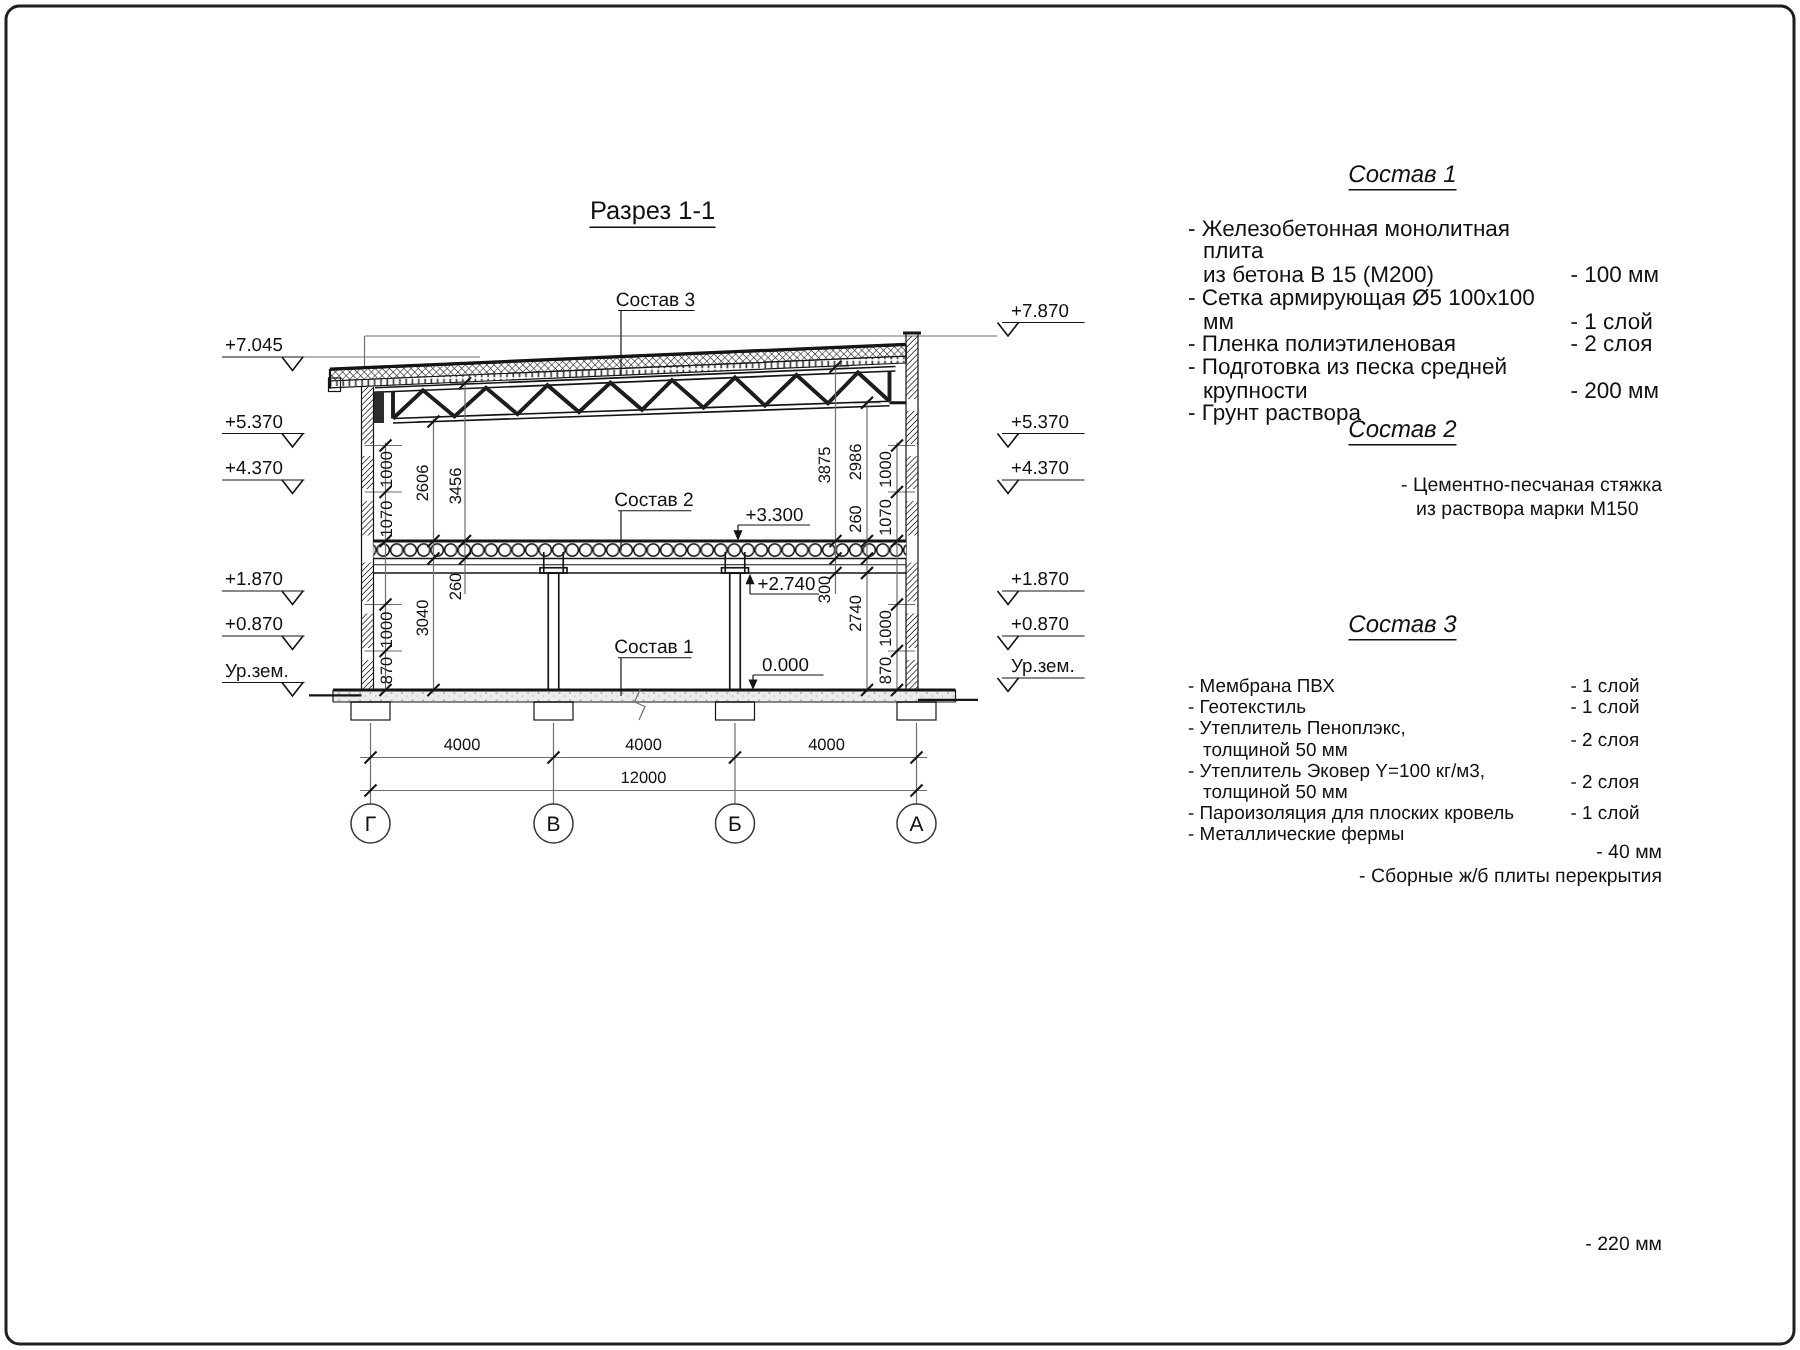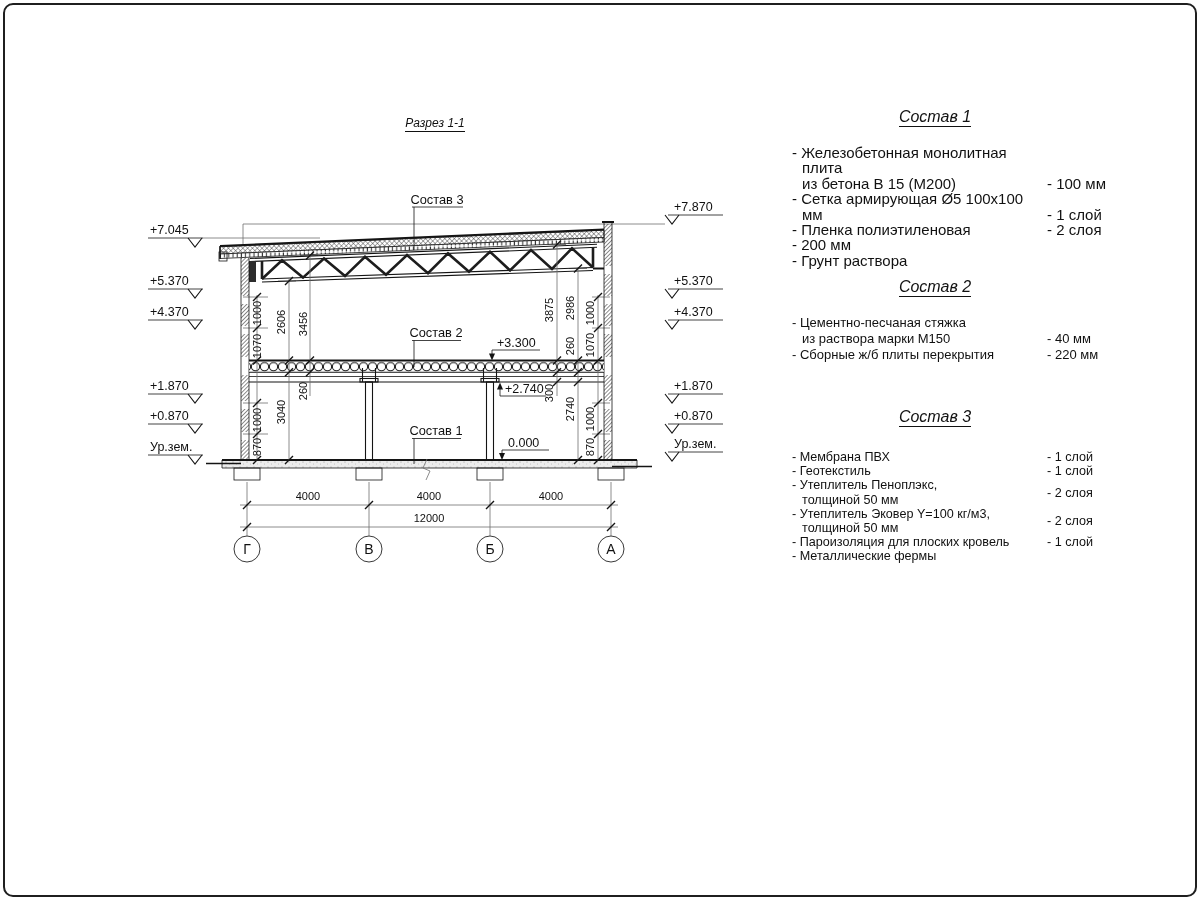--- a/index.html
+++ b/index.html
@@ -1,33 +1,33 @@
 <!DOCTYPE html>
 <html><head>
 <meta charset="utf-8">
 <style>
   html,body{margin:0;padding:0;background:#fff;}
   .canvas{position:relative;width:1200px;height:900px;background:#fff;overflow:hidden;
           font-family:"Liberation Sans",sans-serif;color:#111;}
   .frame{position:absolute;inset:3px;border:2px solid #1f1f1f;border-radius:10px;pointer-events:none;}
-  .title{position:absolute;left:350px;top:116px;width:170px;text-align:center;
-         font-style:italic;font-size:12px;}
+  .title{position:absolute;left:350px;top:131px;width:170px;text-align:center;
+         font-size:17px;}
   .title span{border-bottom:1.6px solid #111;padding-bottom:1px;}
   svg.draw{position:absolute;left:0;top:0;}
   
   .sec{position:absolute;left:792px;width:316px;}
   .sec .hd{width:286px;text-align:center;font-style:italic;font-size:16px;}
   .sec .hd span{border-bottom:1.4px solid #111;padding-bottom:1px;}
   .items{margin-top:19px;}
   .sec3 .items{margin-top:24px;}
   .li{display:flex;align-items:flex-end;}
   .li .nm{flex:0 0 245px;white-space:pre-line;padding-left:10px;text-indent:-10px;}
   .li .val{white-space:nowrap;}
   .lh1 .li{line-height:15.4px;font-size:15px;}
-  .lh2 .li{line-height:16.2px;font-size:13px;}
+  .lh2 .li{line-height:16.2px;font-size:13px;flex-direction:column;}
   .lh3 .li{line-height:14.2px;font-size:12.6px;align-items:center;}
   
   .w2{stroke:#141414;stroke-width:2;fill:none}
   .w15{stroke:#141414;stroke-width:1.5;fill:none}
   .w1{stroke:#141414;stroke-width:1.1;fill:none}
   .w07{stroke:#141414;stroke-width:.8;fill:none}
   .thin{stroke:#6e6e6e;stroke-width:.8;fill:none}
   .tick{stroke:#141414;stroke-width:1.4;fill:none}
   .web{stroke:#1d1d1d;stroke-width:2.6;fill:none}
   text.td{font:11px "Liberation Sans",sans-serif;fill:#111}
@@ -293,20 +293,22 @@
       </div>
       <div class="li">
         <span class="nm">- Сетка армирующая Ø5 100x100 мм</span>
         <span class="val">- 1 слой</span>
       </div>
       <div class="li">
         <span class="nm">- Пленка полиэтиленовая</span>
         <span class="val">- 2 слоя</span>
       </div>
       <div class="li">
+        <span class="nm">- Подготовка из песка средней
+крупности</span>
         <span class="val">- 200 мм</span>
       </div>
       <div class="li">
         <span class="nm">- Грунт раствора</span>
         <span class="val"></span>
       </div>
     </div>
   </div>
 
   <div class="sec sec2" style="top:278px">

